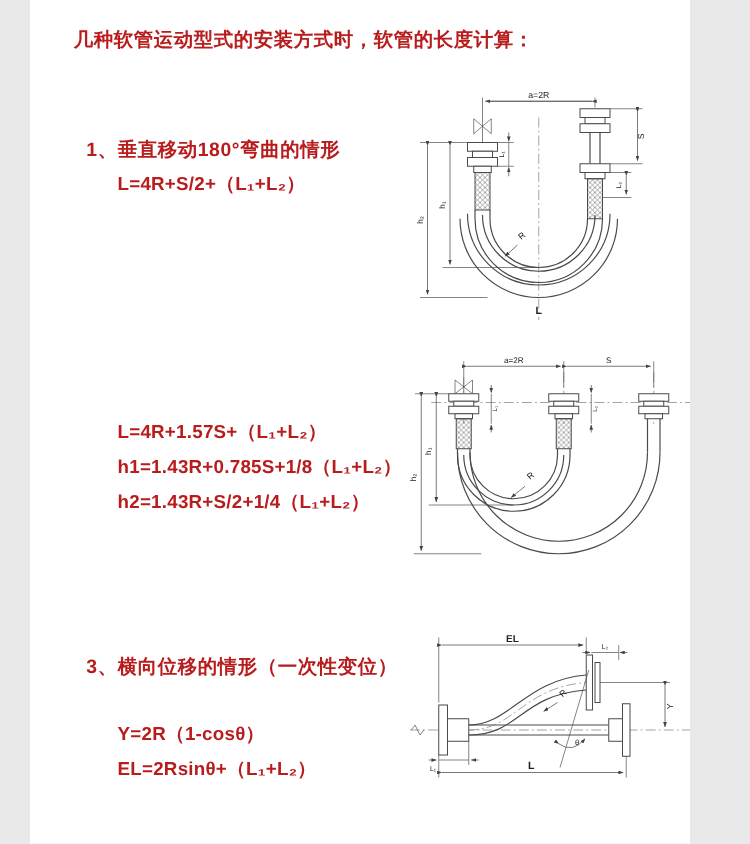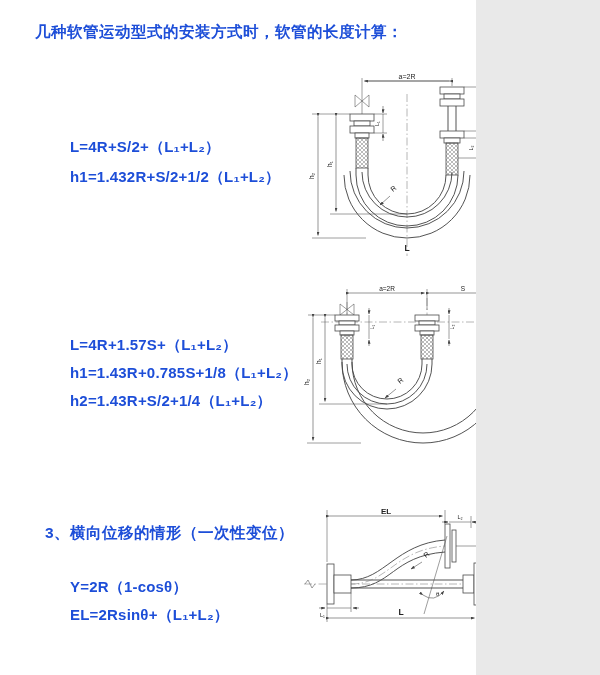--- a/index.html
+++ b/index.html
@@ -1,37 +1,37 @@
 <!DOCTYPE html>
 <html><head>
 <meta charset="utf-8">
 <style>
   html,body{margin:0;padding:0;background:#e9e9e9;}
-  #page{position:relative;width:476px;height:675px;background:#ffffff;overflow:hidden;
-        font-family:"Liberation Sans","DejaVu Sans",sans-serif;color:#1d4ed8;}
+  #page{position:relative;width:528px;height:675px;background:#ffffff;overflow:hidden;
+        font-family:"Liberation Sans","DejaVu Sans",sans-serif;color:#b91c1c;margin-left:24px;}
   .title{position:absolute;left:35px;top:22px;font-size:15.5px;font-weight:700;letter-spacing:.5px;}
   .sec-heading{position:absolute;font-size:15.5px;font-weight:700;letter-spacing:.5px;}
   .formula{position:absolute;left:70px;font-size:15px;font-weight:700;letter-spacing:.2px;}
   svg{position:absolute;}
   svg text{font-family:"Liberation Sans","DejaVu Sans",sans-serif;fill:#222;}
   .dim{stroke:#4d4d4d;stroke-width:.6;fill:none;}
   .thin{stroke:#4d4d4d;stroke-width:.55;fill:none;}
   .pipe{stroke:#4a4a4a;stroke-width:.95;fill:none;}
   .part{stroke:#4a4a4a;stroke-width:.8;fill:#fff;}
   .cl{stroke:#7a7a7a;stroke-width:.55;fill:none;stroke-dasharray:8 2.5 1.5 2.5;}
 </style>
 </head>
 <body>
 
 <div id="page">
 
   <div class="title">几种软管运动型式的安装方式时，软管的长度计算：</div>
 
+  <div class="sec-heading" style="left:45px;top:110px;">1、垂直移动180°弯曲的情形</div>
   <div class="formula" style="top:138px;">L=4R+S/2+（L₁+L₂）</div>
-  <div class="formula" style="top:168px;">h1=1.432R+S/2+1/2（L₁+L₂）</div>
 
   <div class="formula" style="top:336px;">L=4R+1.57S+（L₁+L₂）</div>
   <div class="formula" style="top:364px;">h1=1.43R+0.785S+1/8（L₁+L₂）</div>
   <div class="formula" style="top:392px;">h2=1.43R+S/2+1/4（L₁+L₂）</div>
 
   <div class="sec-heading" style="left:45px;top:523px;text-align:right;">3、横向位移的情形（一次性变位）</div>
   <div class="formula" style="top:578px;">Y=2R（1-cosθ）</div>
   <div class="formula" style="top:606px;">EL=2Rsinθ+（L₁+L₂）</div>
 
   <svg style="left:300px;top:70px;" width="230" height="190" viewBox="0 0 230 190">

